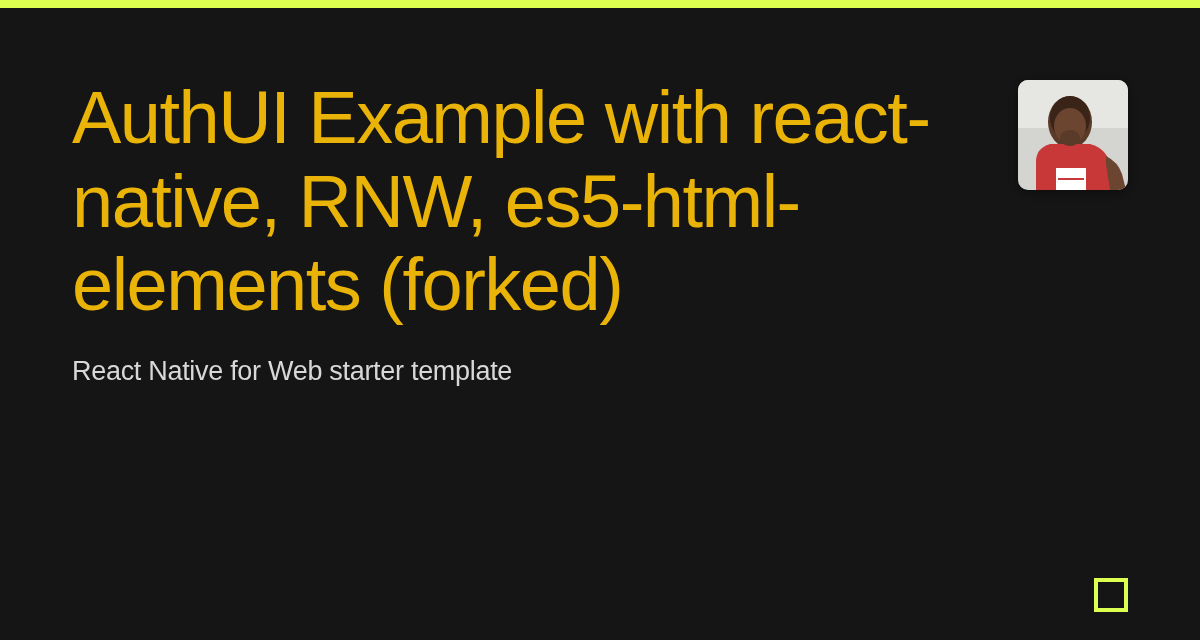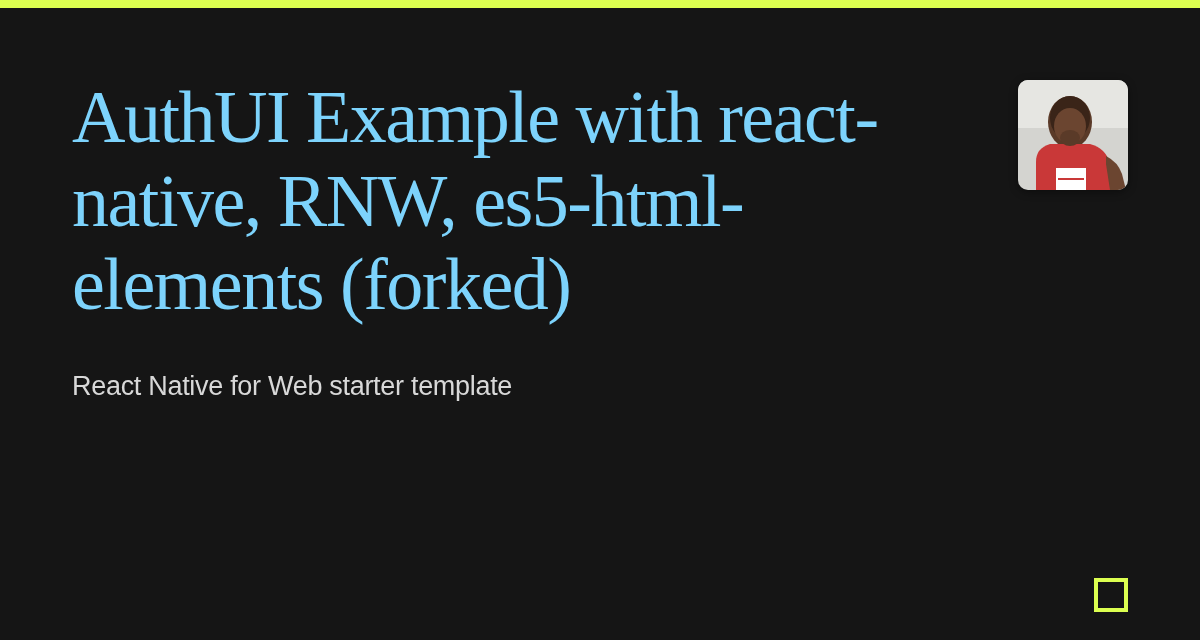--- a/index.html
+++ b/index.html
@@ -18,33 +18,32 @@
     .top-bar {
       width: 100%;
       height: 8px;
       background: #dcff50;
     }
     .content {
       padding: 68px 72px 0 72px;
       position: relative;
     }
     .title {
-      color: #7dd3fc;
+      color: #eab308;
       font-size: 74px;
       font-weight: 400;
       line-height: 1.13;
       letter-spacing: -1.5px;
       max-width: 870px;
-      font-family: Liberation Serif, serif;
     }
     .subtitle {
       color: #d8d8d8;
       font-size: 27px;
       font-weight: 400;
-      margin-top: 44px;
+      margin-top: 29px;
       letter-spacing: -0.3px;
     }
     .avatar-box {
       position: absolute;
       top: 80px;
       right: 72px;
       width: 110px;
       height: 110px;
       border-radius: 10px;
       background: #2a2a2a;

